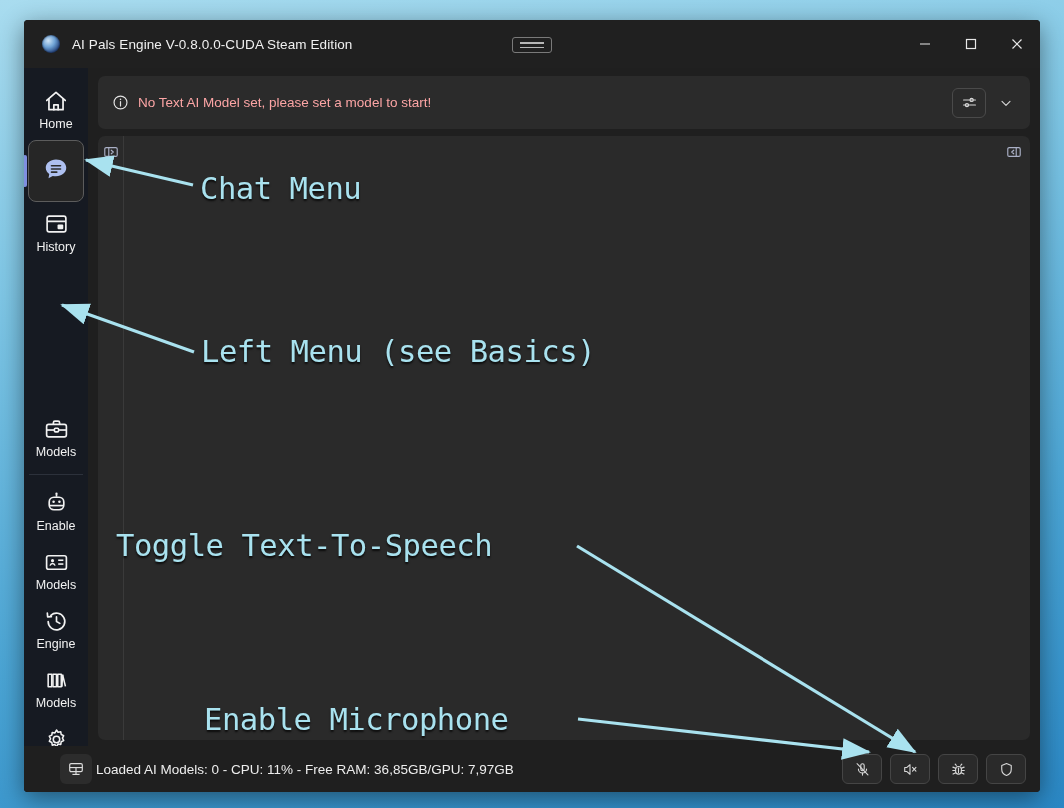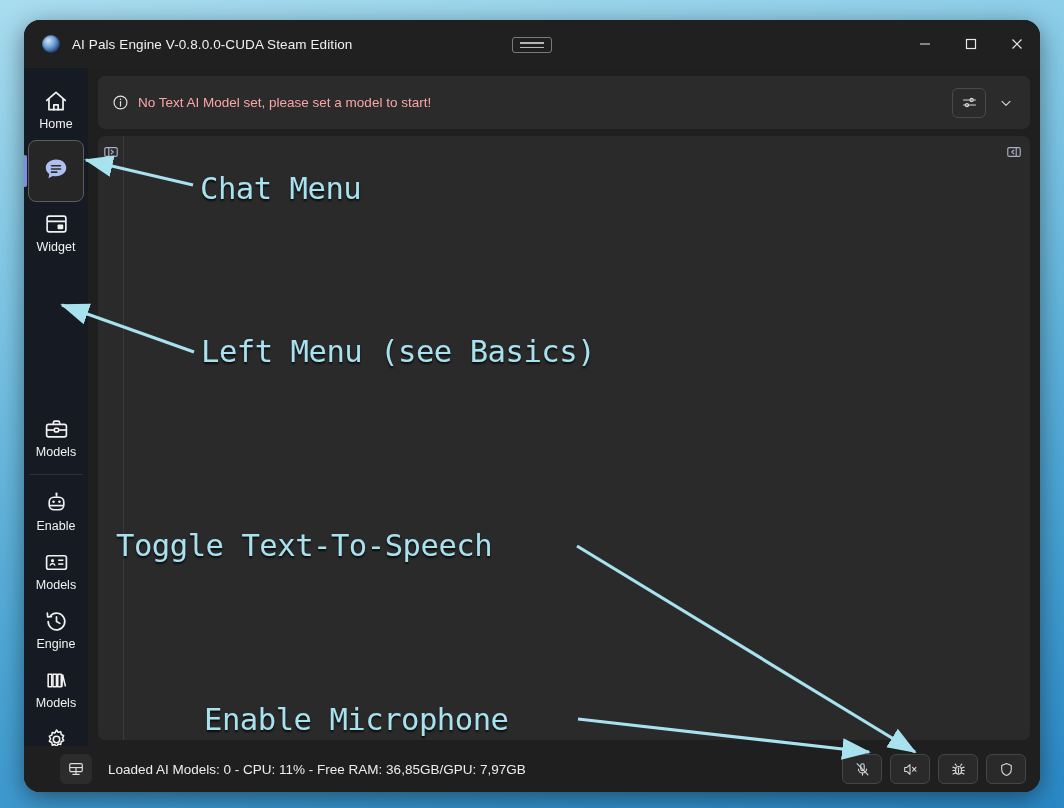--- a/index.html
+++ b/index.html
@@ -9,21 +9,21 @@
     background: linear-gradient(170deg, #a9dcef 0%, #7ec6e5 30%, #4aa4d4 68%, #2a87c4 100%);
     position:relative;
   }
 
   
   .window {
     position:absolute;
     left:24px; top:20px;
     width:1016px; height:772px;
     background:#1f1f1f;
-    border-radius:16px;
+    border-radius:4px;
     overflow:hidden;
     box-shadow:0 6px 24px rgba(0,0,0,.45);
   }
 
   
   .titlebar {
     position:absolute; left:0; top:0; width:100%; height:48px;
     background:#202020;
     display:flex; align-items:center;
   }
@@ -120,21 +120,21 @@
     position:absolute; right:6px; top:6px;
     width:20px; height:20px; display:flex; align-items:center; justify-content:center;
     color:#aab0c6;
   }
 
   
   .statusbar {
     position:absolute; left:0; right:0; bottom:0; height:46px;
     background:#1f1f1f; display:flex; align-items:center; padding:0 10px;
   }
-  .status-left { display:flex; align-items:center; gap:16px; }
+  .status-left { display:flex; align-items:center; gap:4px; }
   .status-icon-btn {
     width:32px; height:30px; background:#2c2c2c; border-radius:6px;
     display:flex; align-items:center; justify-content:center; color:#dcdcdc;
     margin-left:26px;
   }
   .status-text { color:#ededed; font-size:13.5px; white-space:nowrap; }
   .status-right { margin-left:auto; display:flex; gap:8px; padding-right:4px; }
   .status-right .icon-btn { width:40px; height:30px; border-color:#454545; background:#2a2a2a; }
 
   
@@ -216,21 +216,21 @@
     </div>
 
     <div class="rail-item">
       <span>
         <svg width="25" height="25" viewBox="0 0 24 24" fill="none" stroke="currentColor" stroke-width="1.6" stroke-linejoin="round">
           <rect x="3" y="4" width="18" height="15" rx="2"></rect>
             <line x1="3" y1="9" x2="21" y2="9"></line>
           <rect x="13" y="12" width="5.5" height="4.5" rx="1" fill="currentColor" stroke="none"></rect>
         </svg>
       </span>
-      <span class="lbl">Widget</span>
+      <span class="lbl">History</span>
     </div>
 
     <div class="rail-spacer"></div>
 
     <div class="rail-item">
       <span>
         <svg width="25" height="25" viewBox="0 0 24 24" fill="none" stroke="currentColor" stroke-width="1.6" stroke-linejoin="round">
           <rect x="2.5" y="7" width="19" height="12" rx="2"></rect>
           <path d="M9 7V5.5A1.5 1.5 0 0 1 10.5 4h3A1.5 1.5 0 0 1 15 5.5V7"></path>
           <line x1="2.5" y1="12.5" x2="21.5" y2="12.5"></line>

